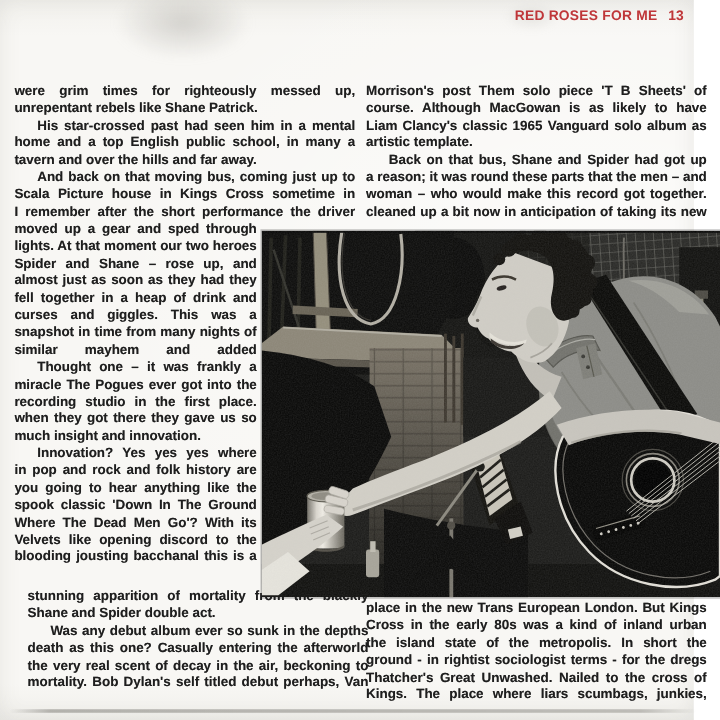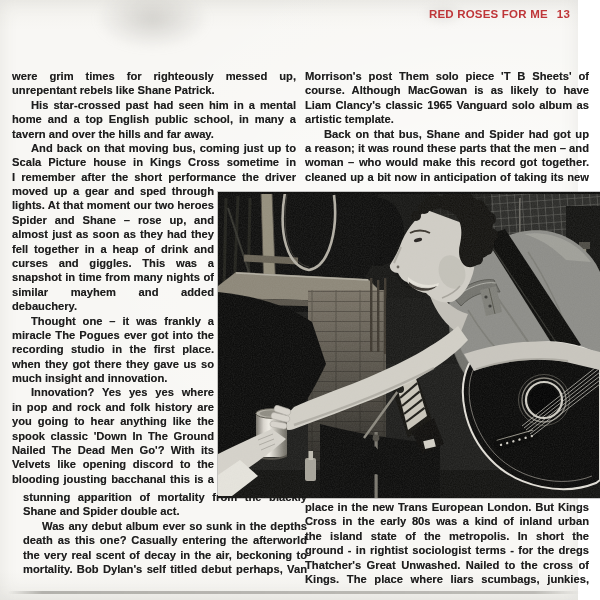--- a/index.html
+++ b/index.html
@@ -61,31 +61,30 @@
     </div>
   <div class="tblock col-left-narrow">
       <div class="tline">moved up a gear and sped through the</div>
       <div class="tline">lights. At that moment our two heroes –</div>
       <div class="tline">Spider and Shane – rose up, and</div>
       <div class="tline">almost just as soon as they had they</div>
       <div class="tline">fell together in a heap of drink and</div>
       <div class="tline">curses and giggles. This was a</div>
       <div class="tline">snapshot in time from many nights of</div>
       <div class="tline">similar mayhem and added</div>
-      <div class="tline pend">debauchery.</div>
       <div class="tline ind">Thought one – it was frankly a</div>
       <div class="tline">miracle The Pogues ever got into the</div>
       <div class="tline">recording studio in the first place.</div>
       <div class="tline">when they got there they gave us so</div>
       <div class="tline pend">much insight and innovation.</div>
       <div class="tline ind">Innovation? Yes yes yes where else</div>
       <div class="tline">in pop and rock and folk history are</div>
       <div class="tline">you going to hear anything like the</div>
       <div class="tline">spook classic 'Down In The Ground</div>
-      <div class="tline">Nailed The Dead Men Go'? With its</div>
+      <div class="tline">Where The Dead Men Go'? With its</div>
       <div class="tline">Velvets like opening discord to the</div>
       <div class="tline">blooding jousting bacchanal this is a</div>
     </div>
   <div class="tblock col-left-bottom">
       <div class="tline">stunning apparition of mortality from the blackly comic</div>
       <div class="tline pend">Shane and Spider double act.</div>
       <div class="tline ind">Was any debut album ever so sunk in the depths of</div>
       <div class="tline">death as this one? Casually entering the afterworld with</div>
       <div class="tline">the very real scent of decay in the air, beckoning to</div>
       <div class="tline">mortality. Bob Dylan's self titled debut perhaps, Van</div>

